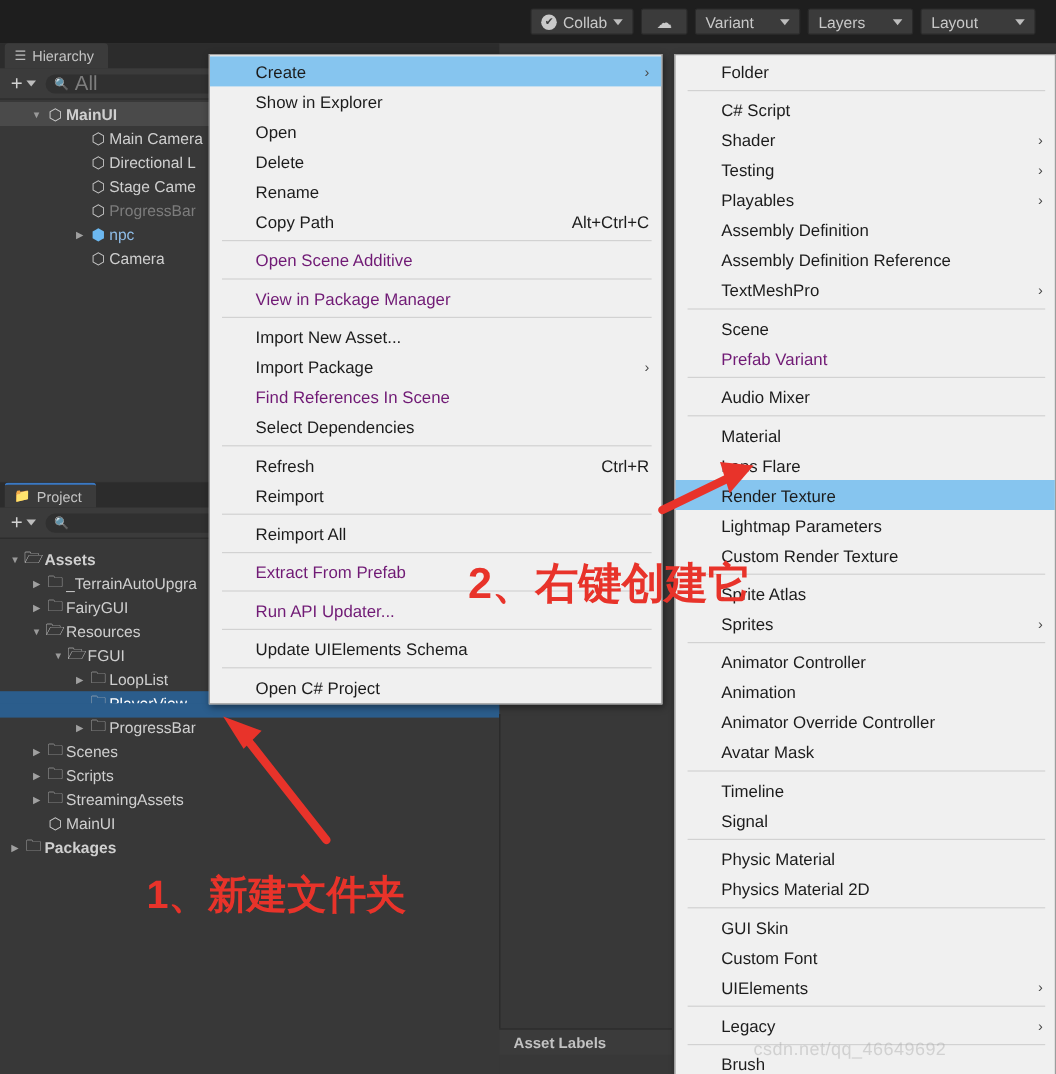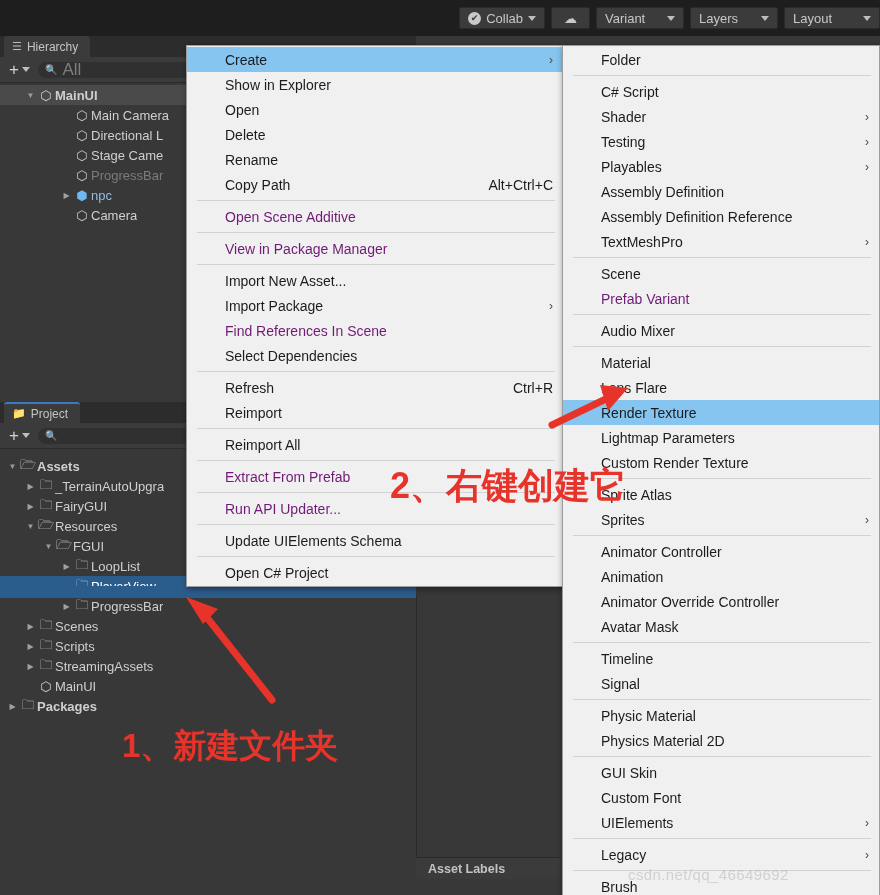--- a/index.html
+++ b/index.html
@@ -148,21 +148,21 @@
     <div class="tb-btn wide">
       <span>Variant</span>
       <span class="caret"></span>
     </div>
 
     <div class="tb-btn wide">
       <span>Layers</span>
       <span class="caret"></span>
     </div>
 
-    <div class="tb-btn wide" style="margin-right:0;width:96px;">
+    <div class="tb-btn wide" style="margin-right:17px;width:96px;">
       <span>Layout</span>
       <span class="caret"></span>
     </div>
   </div>
 
   <div class="panel-dark" style="left:0;top:36px;width:416px;height:365px;">
     <div class="panel-tabbar">
       <div class="tab">
         <span class="tab-ico">☰</span>
         <span>Hierarchy</span>
@@ -297,21 +297,21 @@
           <span class="lbl bold">Packages</span>
         </div>
       </div>
   </div>
 
   <div class="sel-strip"></div>
 
   <div class="inspector-strip"></div>
   <div class="bottom-bar">Asset Labels</div>
 
-  <div class="menu" id="context-menu" style="left:186px;top:45px;width:378px;">
+  <div class="menu" id="context-menu" style="left:174px;top:45px;width:378px;">
       <div class="mi hl">
         <span>Create</span>
         <span class="arrow">›</span>
       </div>
       <div class="mi">
         <span>Show in Explorer</span>
       </div>
       <div class="mi">
         <span>Open</span>
       </div>

